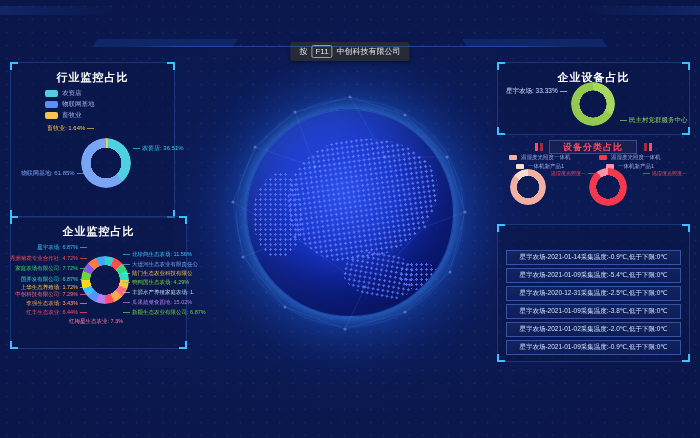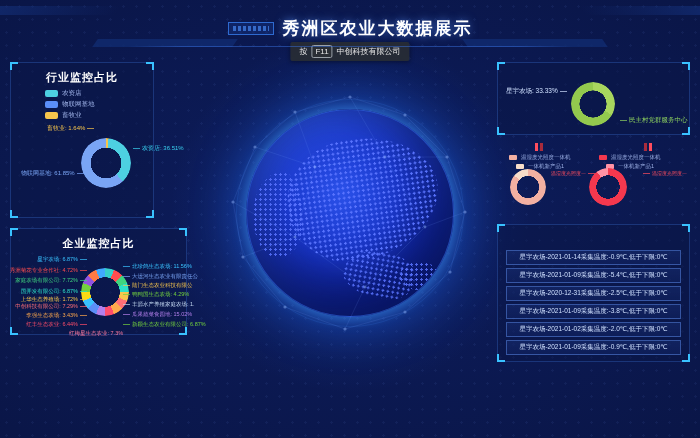--- a/index.html
+++ b/index.html
@@ -59,24 +59,24 @@
   .donut{position:absolute;border-radius:50%;
     -webkit-mask:radial-gradient(circle closest-side,transparent 0 61%,#000 62%);
     mask:radial-gradient(circle closest-side,transparent 0 61%,#000 62%)}
   .lbl{position:absolute;font-size:6px;white-space:nowrap;line-height:1.25}
   .lbl-l::after{content:"";display:inline-block;vertical-align:middle;width:7px;height:1px;background:currentColor;opacity:.7;margin-left:2px}
   .lbl-r::before{content:"";display:inline-block;vertical-align:middle;width:7px;height:1px;background:currentColor;opacity:.7;margin-right:2px}
   .legend-row{position:absolute;display:flex;align-items:center;gap:4px;font-size:6.5px;color:#9fb3e8}
   .sw{width:13px;height:7px;border-radius:2px;flex:none}
   .sw-sm{width:8px;height:5px;border-radius:1px;flex:none}
   
-  #p-industry{left:10px;top:62px;width:144px;height:156px}
+  #p-industry{left:10px;top:62px;width:165px;height:156px}
   #p-industry .donut{left:70px;top:75px;width:50px;height:50px;
     background:conic-gradient(#f6c54d 0 1.64%, #4dd0e1 0 38.15%, #7aa5f5 0 100%)}
-  #p-enterprise{left:10px;top:228px;width:177px;height:107px}
+  #p-enterprise{left:10px;top:216px;width:177px;height:133px}
   #p-enterprise .donut{left:70px;top:39px;width:48px;height:48px;
     background:conic-gradient(#36cfc9 0 6.25%,#ff4d4f 0 12.5%,#3fd47f 0 18.75%,#2de0c8 0 25%,#f6c54d 0 31.25%,#ff6e76 0 37.5%,#ffa94d 0 43.75%,#ff4d6a 0 50%,#b37feb 0 56.25%,#5b8ff9 0 62.5%,#39c2ff 0 68.75%,#fadb14 0 75%,#73d13d 0 81.25%,#9254de 0 87.5%,#ff7a45 0 93.75%,#40a9ff 0 100%)}
   #p-enterprise .lbl{font-size:5.5px}
   #p-device{left:497px;top:62px;width:193px;height:73px}
   #p-device .donut{left:73px;top:19px;width:44px;height:44px;
     background:conic-gradient(#a8d65e 0 33.33%, #93c94e 0 100%);
     box-shadow:0 0 8px rgba(160,214,94,.35)}
   #s-category{position:absolute;left:497px;top:140px;width:193px;height:76px;z-index:2}
   .cat-title{position:absolute;left:52px;top:0;width:88px;height:14px;display:flex;align-items:center;justify-content:center;
     font-size:9px;font-weight:bold;letter-spacing:1px;color:#ff4d5e;background:rgba(26,33,80,.85);border:1px solid #3a4a8a}
@@ -96,24 +96,20 @@
 <body>
 
 <div class="dotgrid"></div>
 
 <div class="header">
   <div class="edge edge-l"></div>
   <div class="edge edge-r"></div>
   <div class="wing wing-l"></div>
   <div class="wing wing-r"></div>
   <div class="hline1"></div>
-  <div class="titlebar">
-    <span class="logo"></span>
-    <span class="page-title">秀洲区农业大数据展示</span>
-  </div>
   <div class="fstip">
     <span>按</span>
     <span class="fskey">F11</span>
     <span>中创科技有限公司</span>
   </div>
 </div>
 
 <div class="orbit"></div>
 <div class="globe">
   <div class="map">
@@ -193,27 +189,29 @@
   <div class="lbl lbl-r" style="left:112px;top:53px;color:#f6c54d">陆门生态农业科技有限公</div>
   <div class="lbl lbl-r" style="left:112px;top:62px;color:#73d13d">鸭鸭国生态农场: 4.29%</div>
   <div class="lbl lbl-r" style="left:112px;top:72px;color:#c3d7f0">丰源水产养殖家庭农场: 1.</div>
   <div class="lbl lbl-r" style="left:112px;top:82px;color:#b37feb">瓜果蔬菜食园地: 15.02%</div>
   <div class="lbl lbl-r" style="left:112px;top:92px;color:#73d13d">新颖生态农业有限公司: 6.87%</div>
   <div class="lbl" style="left:58px;top:101px;color:#ff7a9e">红梅星生态农业: 7.3%</div>
 </div>
 
 <div class="panel" id="p-device">
   <div class="pc"></div>
+  <div class="ptitle">企业设备占比</div>
   <div class="donut"></div>
   <div class="lbl lbl-l" style="left:8px;top:24px;color:#cfe0ff;font-size:6.5px">星宇农场: 33.33%</div>
   <div class="lbl lbl-r" style="left:122px;top:53px;color:#8fd460;font-size:6.5px">民主村党群服务中心</div>
 </div>
 
 <div id="s-category">
   <div class="cat-deco cat-deco-l"></div>
+  <div class="cat-title">设备分类占比</div>
   <div class="cat-deco cat-deco-r"></div>
 
   <div class="legend-row" style="left:12px;top:14px">
     <span class="sw-sm" style="background:#f2b0a2"></span>
     <span>温湿度光照度一体机</span>
   </div>
   <div class="legend-row" style="left:19px;top:23px">
     <span class="sw-sm" style="background:#f8ddc9"></span>
     <span>一体机新产品1</span>
   </div>

